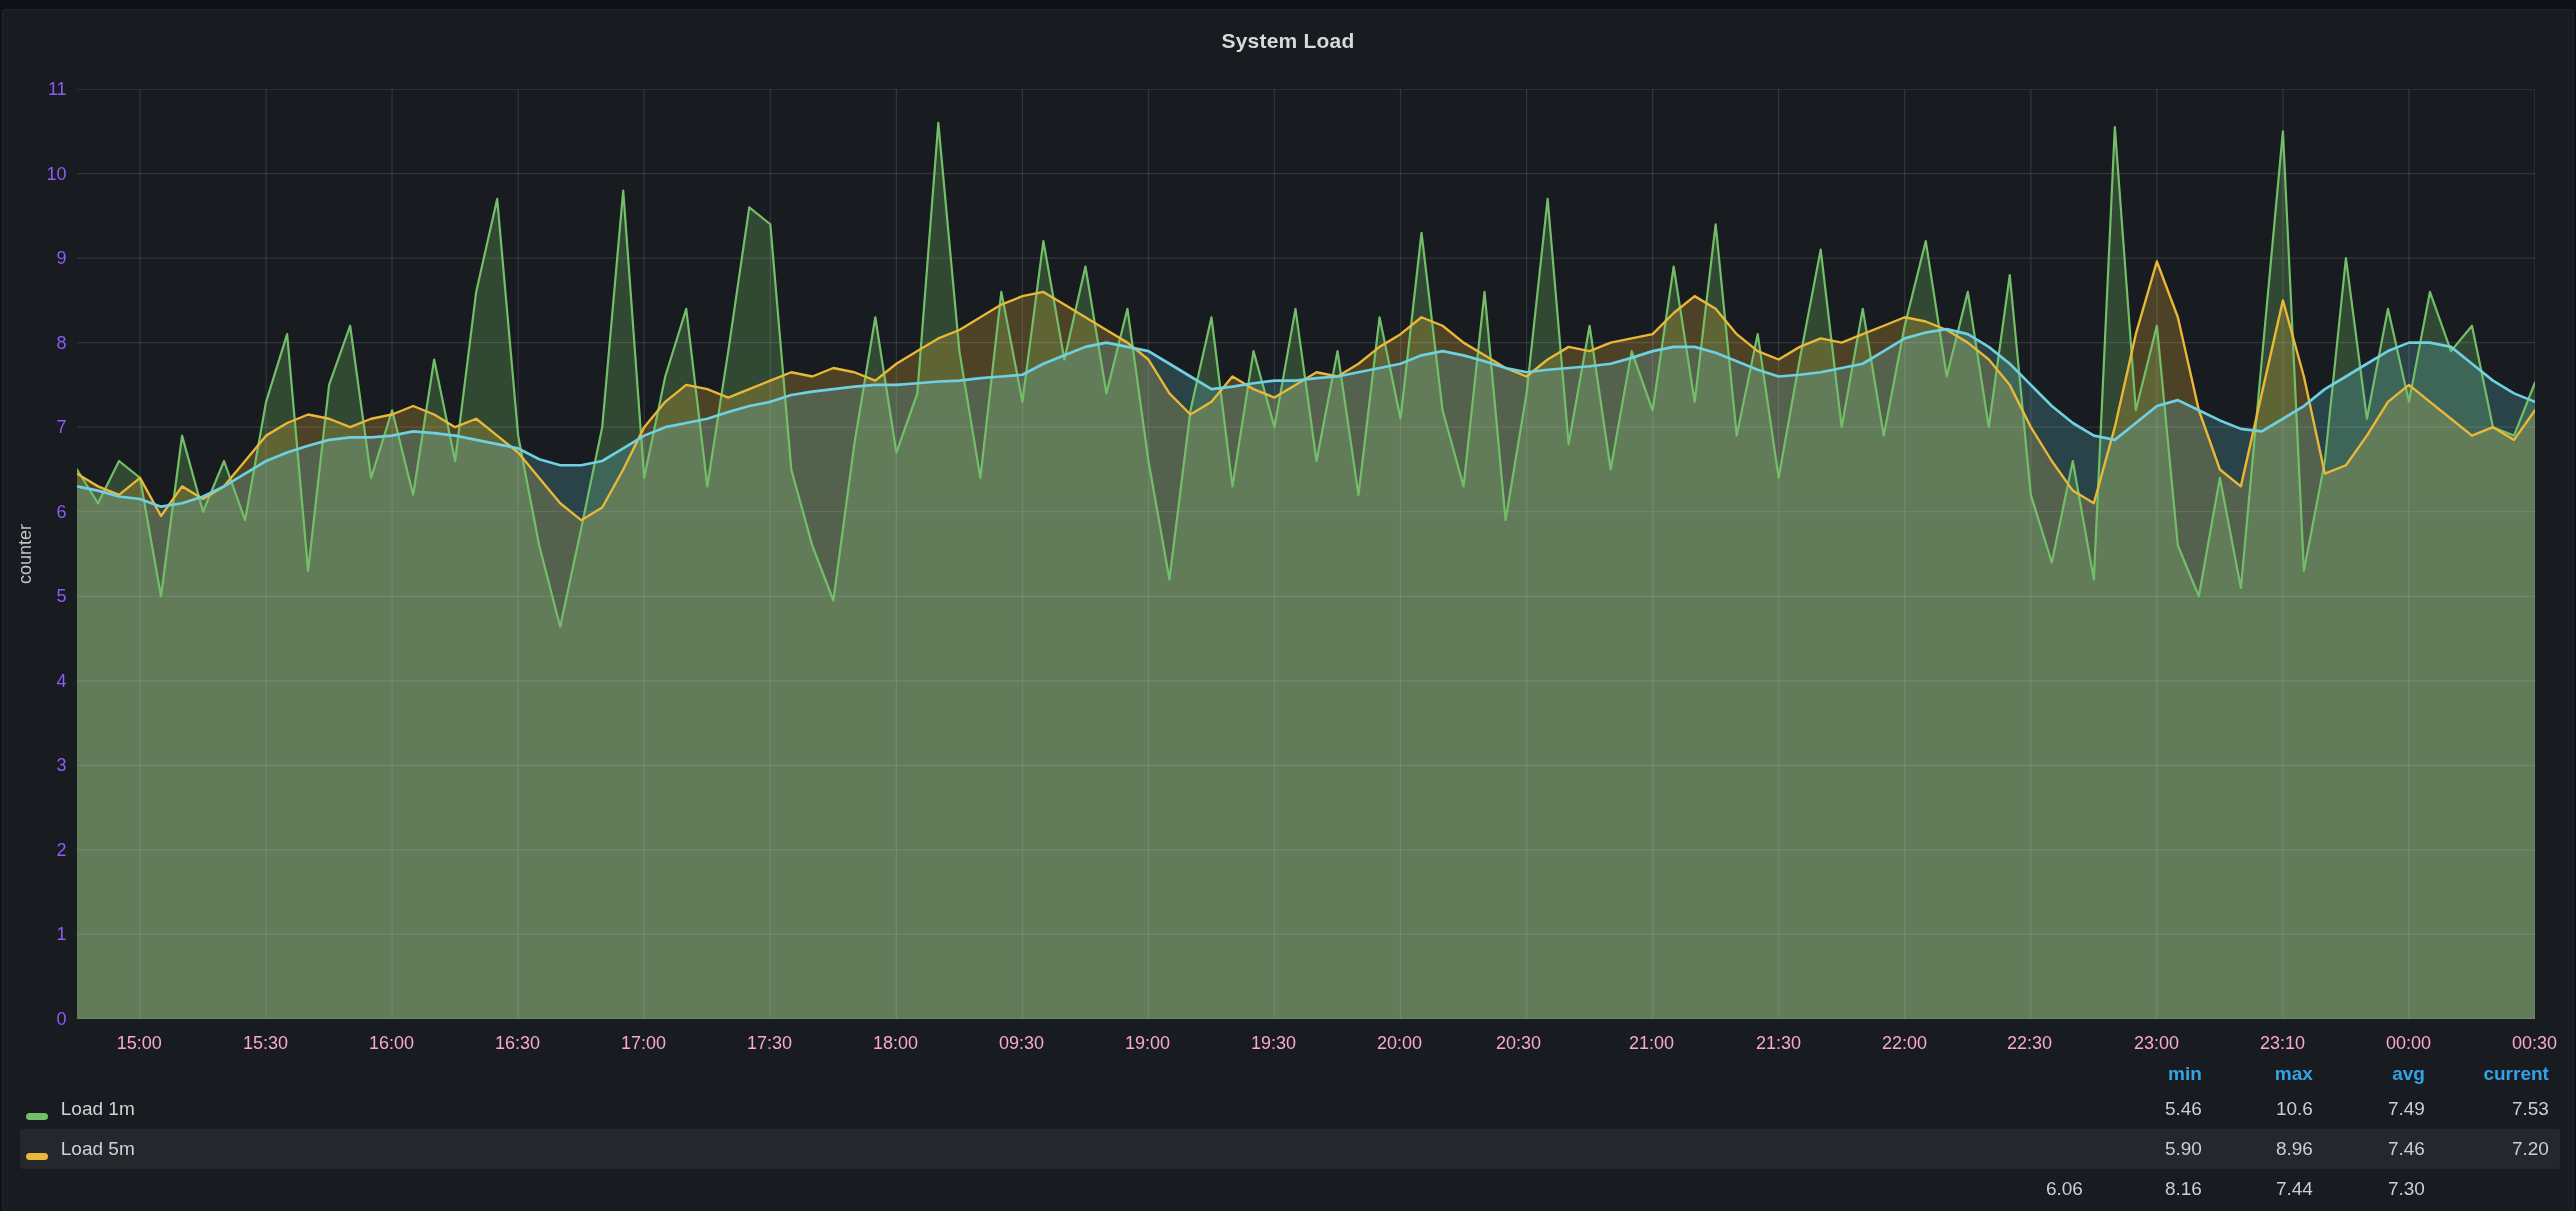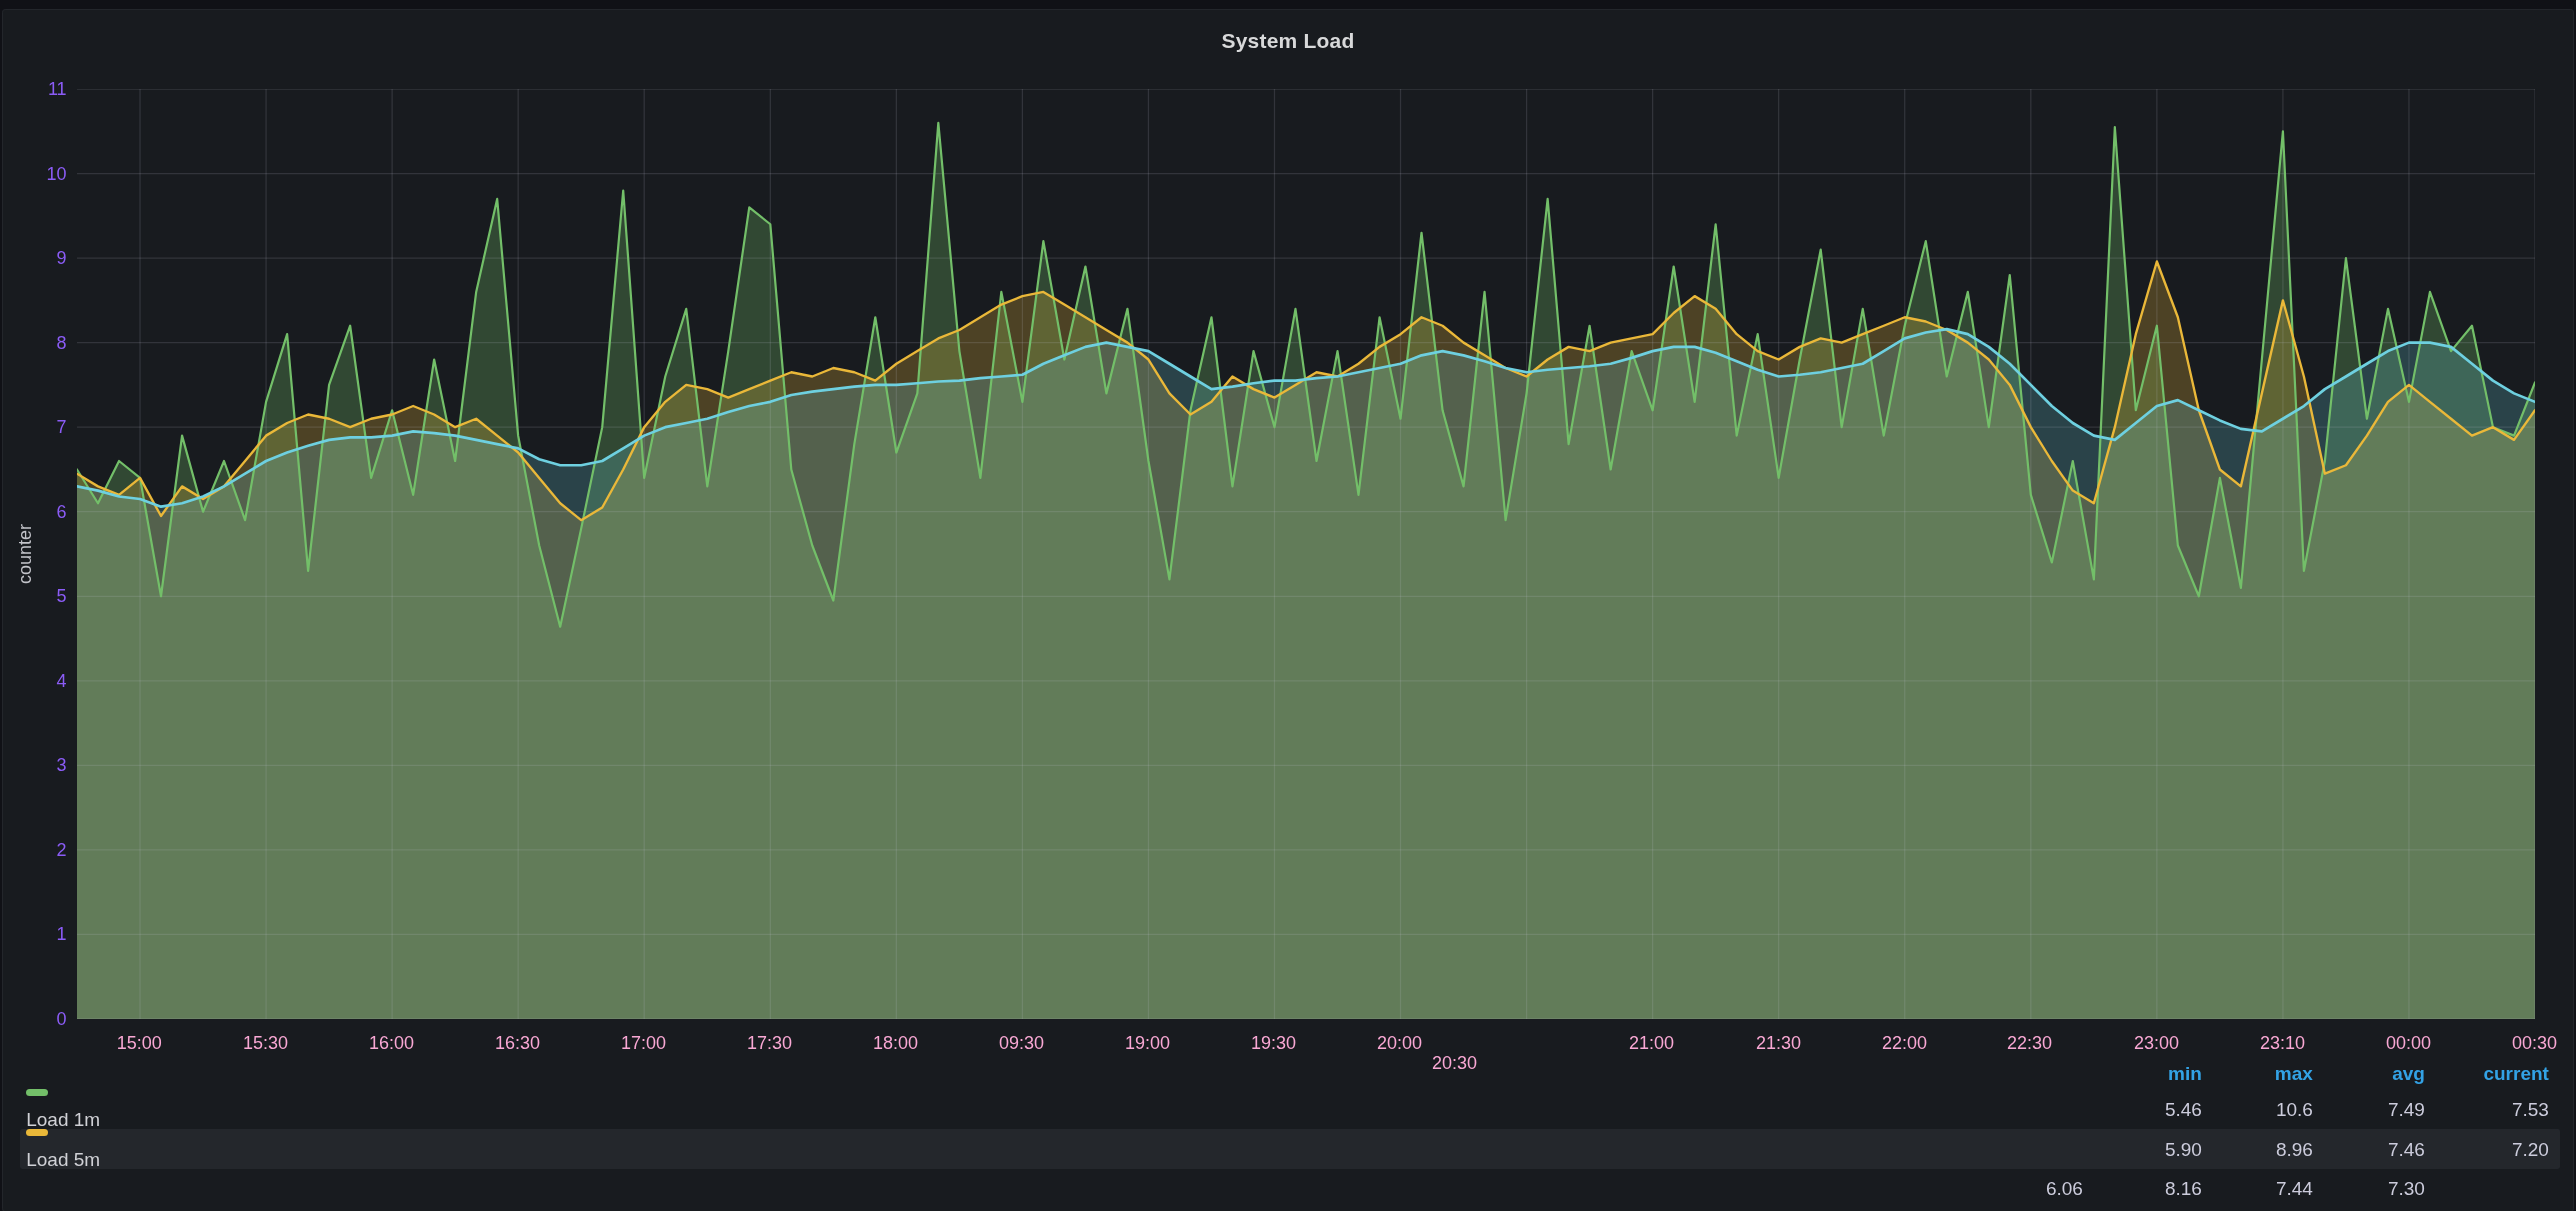--- a/index.html
+++ b/index.html
@@ -19,21 +19,21 @@
   .yaxis-title{position:absolute;left:22px;top:544px;transform:translate(-50%,-50%) rotate(-90deg);
                white-space:nowrap;font-size:18px;color:#c2c3c9;}
   .legend{position:absolute;left:17.3px;top:1048px;width:2540px;font-size:19px;color:#ccccdc;}
   .lrow{display:grid;grid-template-columns:1fr 71px 63px 64px 76px;align-items:center;
         padding-right:11px;border-radius:2.4px;gap:48px;}
   .lrow.header{height:31px;}
   .lrow.series{height:40px;}
   .lrow.hl{background:rgba(204,204,220,0.07);}
   .lcell{text-align:right;}
   .lhead{color:#33a2e5;font-weight:700;cursor:pointer;}
-  .lname{display:flex;align-items:flex-start;gap:12.6px;padding-left:6.3px;text-align:left;flex-direction:column;}
+  .lname{display:flex;align-items:flex-end;gap:12.6px;padding-left:6.3px;text-align:left;}
   .swatch{display:inline-block;width:22px;height:7px;border-radius:3.9px;cursor:pointer;}
   .llabel{cursor:pointer;color:#d0d1d6;}
 </style>
 </head>
 <body>
 
 <div class="page">
   <div class="panel">
     <div class="panel-title">System Load</div>
 
@@ -101,21 +101,21 @@
         <div class="xlab" style="left: 142px;">15:30</div>
         <div class="xlab" style="left: 268px;">16:00</div>
         <div class="xlab" style="left: 394px;">16:30</div>
         <div class="xlab" style="left: 520px;">17:00</div>
         <div class="xlab" style="left: 646px;">17:30</div>
         <div class="xlab" style="left: 772px;">18:00</div>
         <div class="xlab" style="left: 898px;">09:30</div>
         <div class="xlab" style="left: 1024px;">19:00</div>
         <div class="xlab" style="left: 1150px;">19:30</div>
         <div class="xlab" style="left: 1276px;">20:00</div>
-        <div class="xlab" style="left: 1331px; margin-top: 20px;">20:30</div>
+        <div class="xlab" style="left: 1395px;">20:30</div>
         <div class="xlab" style="left: 1528px;">21:00</div>
         <div class="xlab" style="left: 1655px;">21:30</div>
         <div class="xlab" style="left: 1781px;">22:00</div>
         <div class="xlab" style="left: 1906px;">22:30</div>
         <div class="xlab" style="left: 2033px;">23:00</div>
         <div class="xlab" style="left: 2159px;">23:10</div>
         <div class="xlab" style="left: 2285px;">00:00</div>
         <div class="xlab" style="left: 2411px;">00:30</div>
       </div>
 

